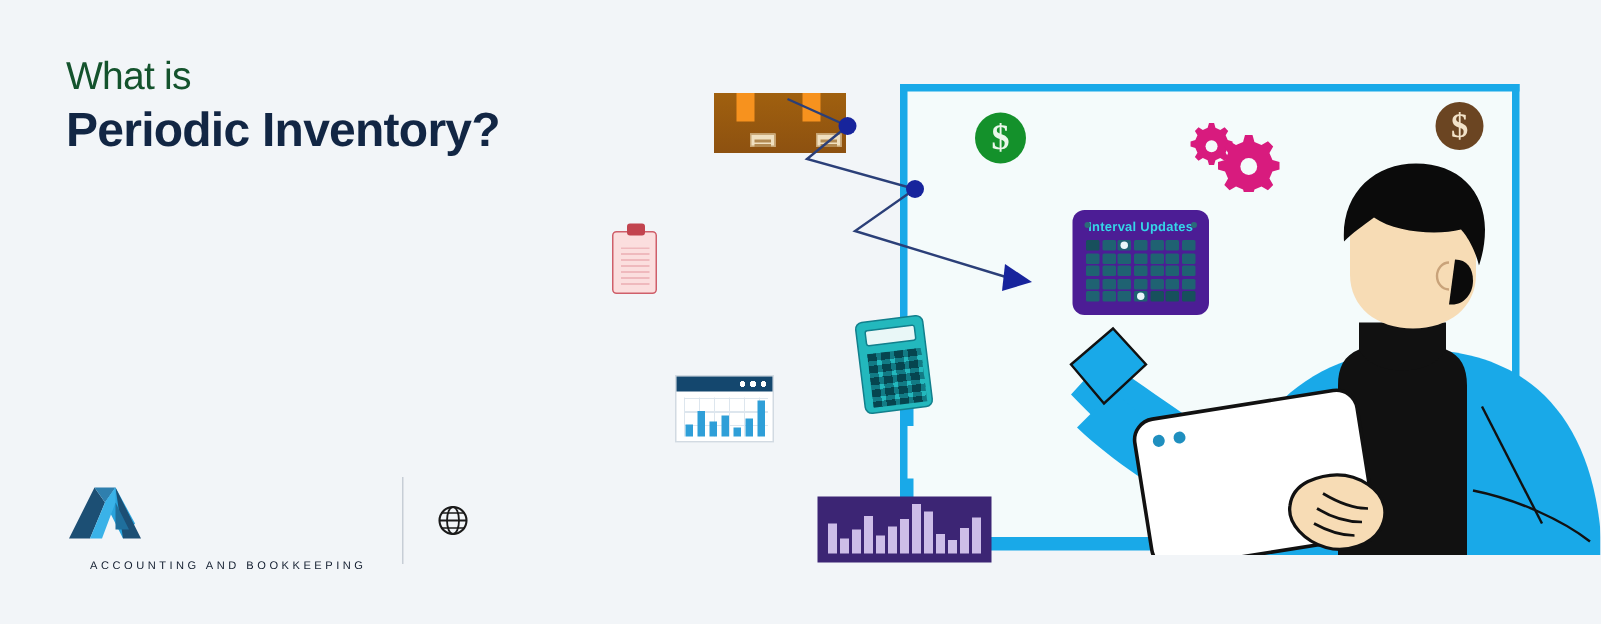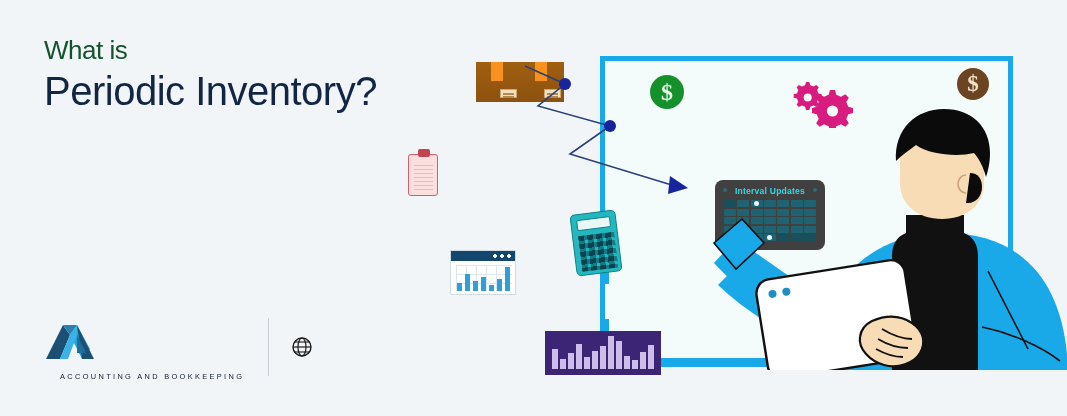--- a/index.html
+++ b/index.html
@@ -27,22 +27,22 @@
   }
   #headline .line1 {
     font-size: 26px;
     font-weight: 400;
     color: #14532d;
     letter-spacing: -0.5px;
     line-height: 1.15;
     white-space: nowrap;
   }
   #headline .line2 {
-    font-size: 40px;
-    font-weight: 400;
+    font-size: 32px;
+    font-weight: 700;
     color: #122644;
     letter-spacing: -0.5px;
     line-height: 1.25;
     white-space: nowrap;
   }
 
   
   #logo-block {
     position: absolute;
     left: 46px;
@@ -293,26 +293,25 @@
 
   
   #gears { left: 408px; top: 78px; width: 72px; height: 50px; }
 
   
   #zig { left: 140px; top: 58px; width: 200px; height: 140px; }
 
   
   #calendar {
     left: 335px; top: 140px;
-    width: 110px; height: 70px;
-    background: #404040;
+    width: 91px; height: 70px;
+    background: #4c1d95;
     border-radius: 8px;
     box-sizing: border-box;
     padding: 6px 6px 5px;
-    margin-top: 40px;
   }
   #calendar .cal-title {
     text-align: center;
     color: #35d6e8;
     font-size: 8.6px;
     font-weight: 700;
     letter-spacing: .2px;
     margin-bottom: 4px;
   }
   #calendar .grid {

